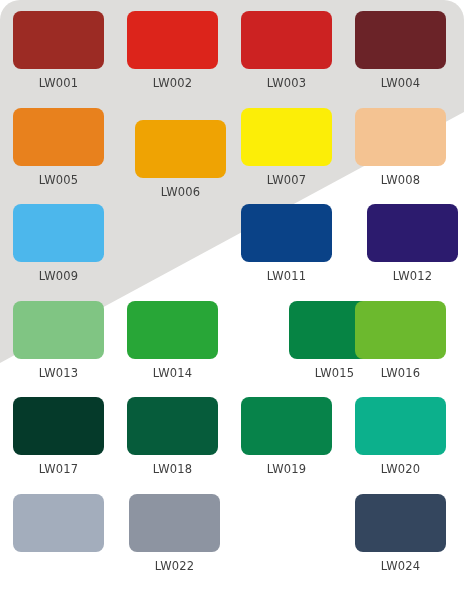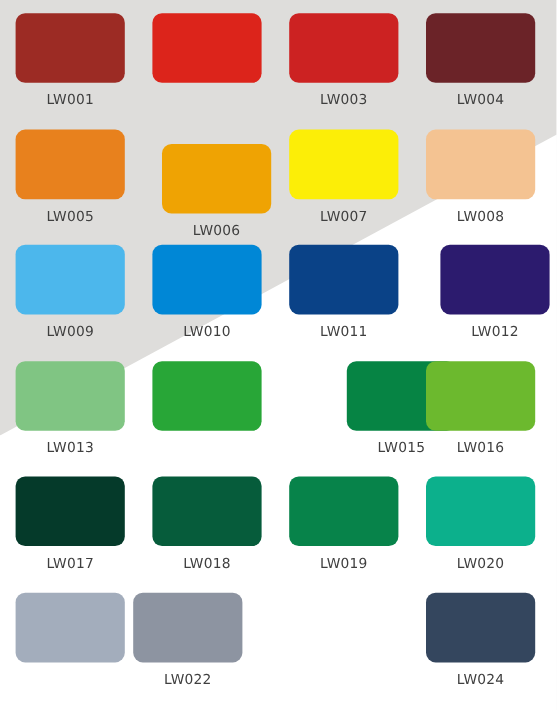--- a/index.html
+++ b/index.html
@@ -62,31 +62,32 @@
     font-size: 11.5px;
     line-height: 14px;
     color: #3f3f3f;
     letter-spacing: 0.2px;
     white-space: nowrap;
   }
 </style>
 </head>
 <body>
 
-<div id="palette-page" style="background: rgb(255, 255, 255);">
+<div id="palette-page" style="background: rgb(255, 255, 255); border-radius: 20px;">
 
   <div id="background-wedge" style="background: rgb(222, 221, 219);"></div>
 
   <div id="swatch-grid">
       <div class="swatch-cell" style="left: 13px; top: 11px;">
         <div class="swatch-chip" style="background: rgb(156, 43, 36);"></div>
         <div class="swatch-label" style="color: rgb(63, 63, 63);">LW001</div>
       </div>
       <div class="swatch-cell" style="left: 127px; top: 11px;">
         <div class="swatch-chip" style="background: rgb(220, 36, 27);"></div>
+        <div class="swatch-label" style="color: rgb(63, 63, 63);">LW002</div>
       </div>
       <div class="swatch-cell" style="left: 241px; top: 11px;">
         <div class="swatch-chip" style="background: rgb(204, 34, 34);"></div>
         <div class="swatch-label" style="color: rgb(63, 63, 63);">LW003</div>
       </div>
       <div class="swatch-cell" style="left: 355px; top: 11px;">
         <div class="swatch-chip" style="background: rgb(107, 35, 40);"></div>
         <div class="swatch-label" style="color: rgb(63, 63, 63);">LW004</div>
       </div>
       <div class="swatch-cell" style="left: 13px; top: 107.5px;">
@@ -102,38 +103,35 @@
         <div class="swatch-label" style="color: rgb(63, 63, 63);">LW007</div>
       </div>
       <div class="swatch-cell" style="left: 355px; top: 107.5px;">
         <div class="swatch-chip" style="background: rgb(244, 195, 146);"></div>
         <div class="swatch-label" style="color: rgb(63, 63, 63);">LW008</div>
       </div>
       <div class="swatch-cell" style="left: 13px; top: 204px;">
         <div class="swatch-chip" style="background: rgb(76, 183, 236);"></div>
         <div class="swatch-label" style="color: rgb(63, 63, 63);">LW009</div>
       </div>
-      <div class="swatch-cell" style="left: 127px; top: 204px;">
-        <div class="swatch-chip" style="background: rgb(0, 135, 214);"></div>
-        <div class="swatch-label" style="color: rgb(63, 63, 63);">LW010</div>
-      </div>
       <div class="swatch-cell" style="left: 241px; top: 204px;">
         <div class="swatch-chip" style="background: rgb(10, 66, 135);"></div>
         <div class="swatch-label" style="color: rgb(63, 63, 63);">LW011</div>
       </div>
       <div class="swatch-cell" style="left: 355px; top: 204px; padding-left: 12px;">
         <div class="swatch-chip" style="background: rgb(44, 27, 110);"></div>
         <div class="swatch-label" style="color: rgb(63, 63, 63);">LW012</div>
       </div>
       <div class="swatch-cell" style="left: 13px; top: 300.5px;">
         <div class="swatch-chip" style="background: rgb(128, 197, 131);"></div>
         <div class="swatch-label" style="color: rgb(63, 63, 63);">LW013</div>
       </div>
       <div class="swatch-cell" style="left: 127px; top: 300.5px;">
         <div class="swatch-chip" style="background: rgb(40, 166, 55);"></div>
+        <div class="swatch-label" style="color: rgb(63, 63, 63);">LW014</div>
       </div>
       <div class="swatch-cell" style="left: 241px; top: 300.5px; padding-left: 48px;">
         <div class="swatch-chip" style="background: rgb(6, 132, 68);"></div>
         <div class="swatch-label" style="color: rgb(63, 63, 63);">LW015</div>
       </div>
       <div class="swatch-cell" style="left: 355px; top: 300.5px;">
         <div class="swatch-chip" style="background: rgb(108, 185, 46);"></div>
         <div class="swatch-label" style="color: rgb(63, 63, 63);">LW016</div>
       </div>
       <div class="swatch-cell" style="left: 13px; top: 397px;">
@@ -148,21 +146,21 @@
         <div class="swatch-chip" style="background: rgb(7, 131, 74);"></div>
         <div class="swatch-label" style="color: rgb(63, 63, 63);">LW019</div>
       </div>
       <div class="swatch-cell" style="left: 355px; top: 397px;">
         <div class="swatch-chip" style="background: rgb(12, 176, 140);"></div>
         <div class="swatch-label" style="color: rgb(63, 63, 63);">LW020</div>
       </div>
       <div class="swatch-cell" style="left: 13px; top: 493.5px;">
         <div class="swatch-chip" style="background: rgb(163, 173, 188);"></div>
       </div>
-      <div class="swatch-cell" style="left: 111px; top: 493.5px;">
+      <div class="swatch-cell" style="left: 129px; top: 493.5px;">
         <div class="swatch-chip" style="background: rgb(141, 148, 161);"></div>
         <div class="swatch-label" style="color: rgb(63, 63, 63);">LW022</div>
       </div>
       <div class="swatch-cell" style="left: 355px; top: 493.5px;">
         <div class="swatch-chip" style="background: rgb(52, 70, 94);"></div>
         <div class="swatch-label" style="color: rgb(63, 63, 63);">LW024</div>
       </div>
     </div>
 
 </div>

